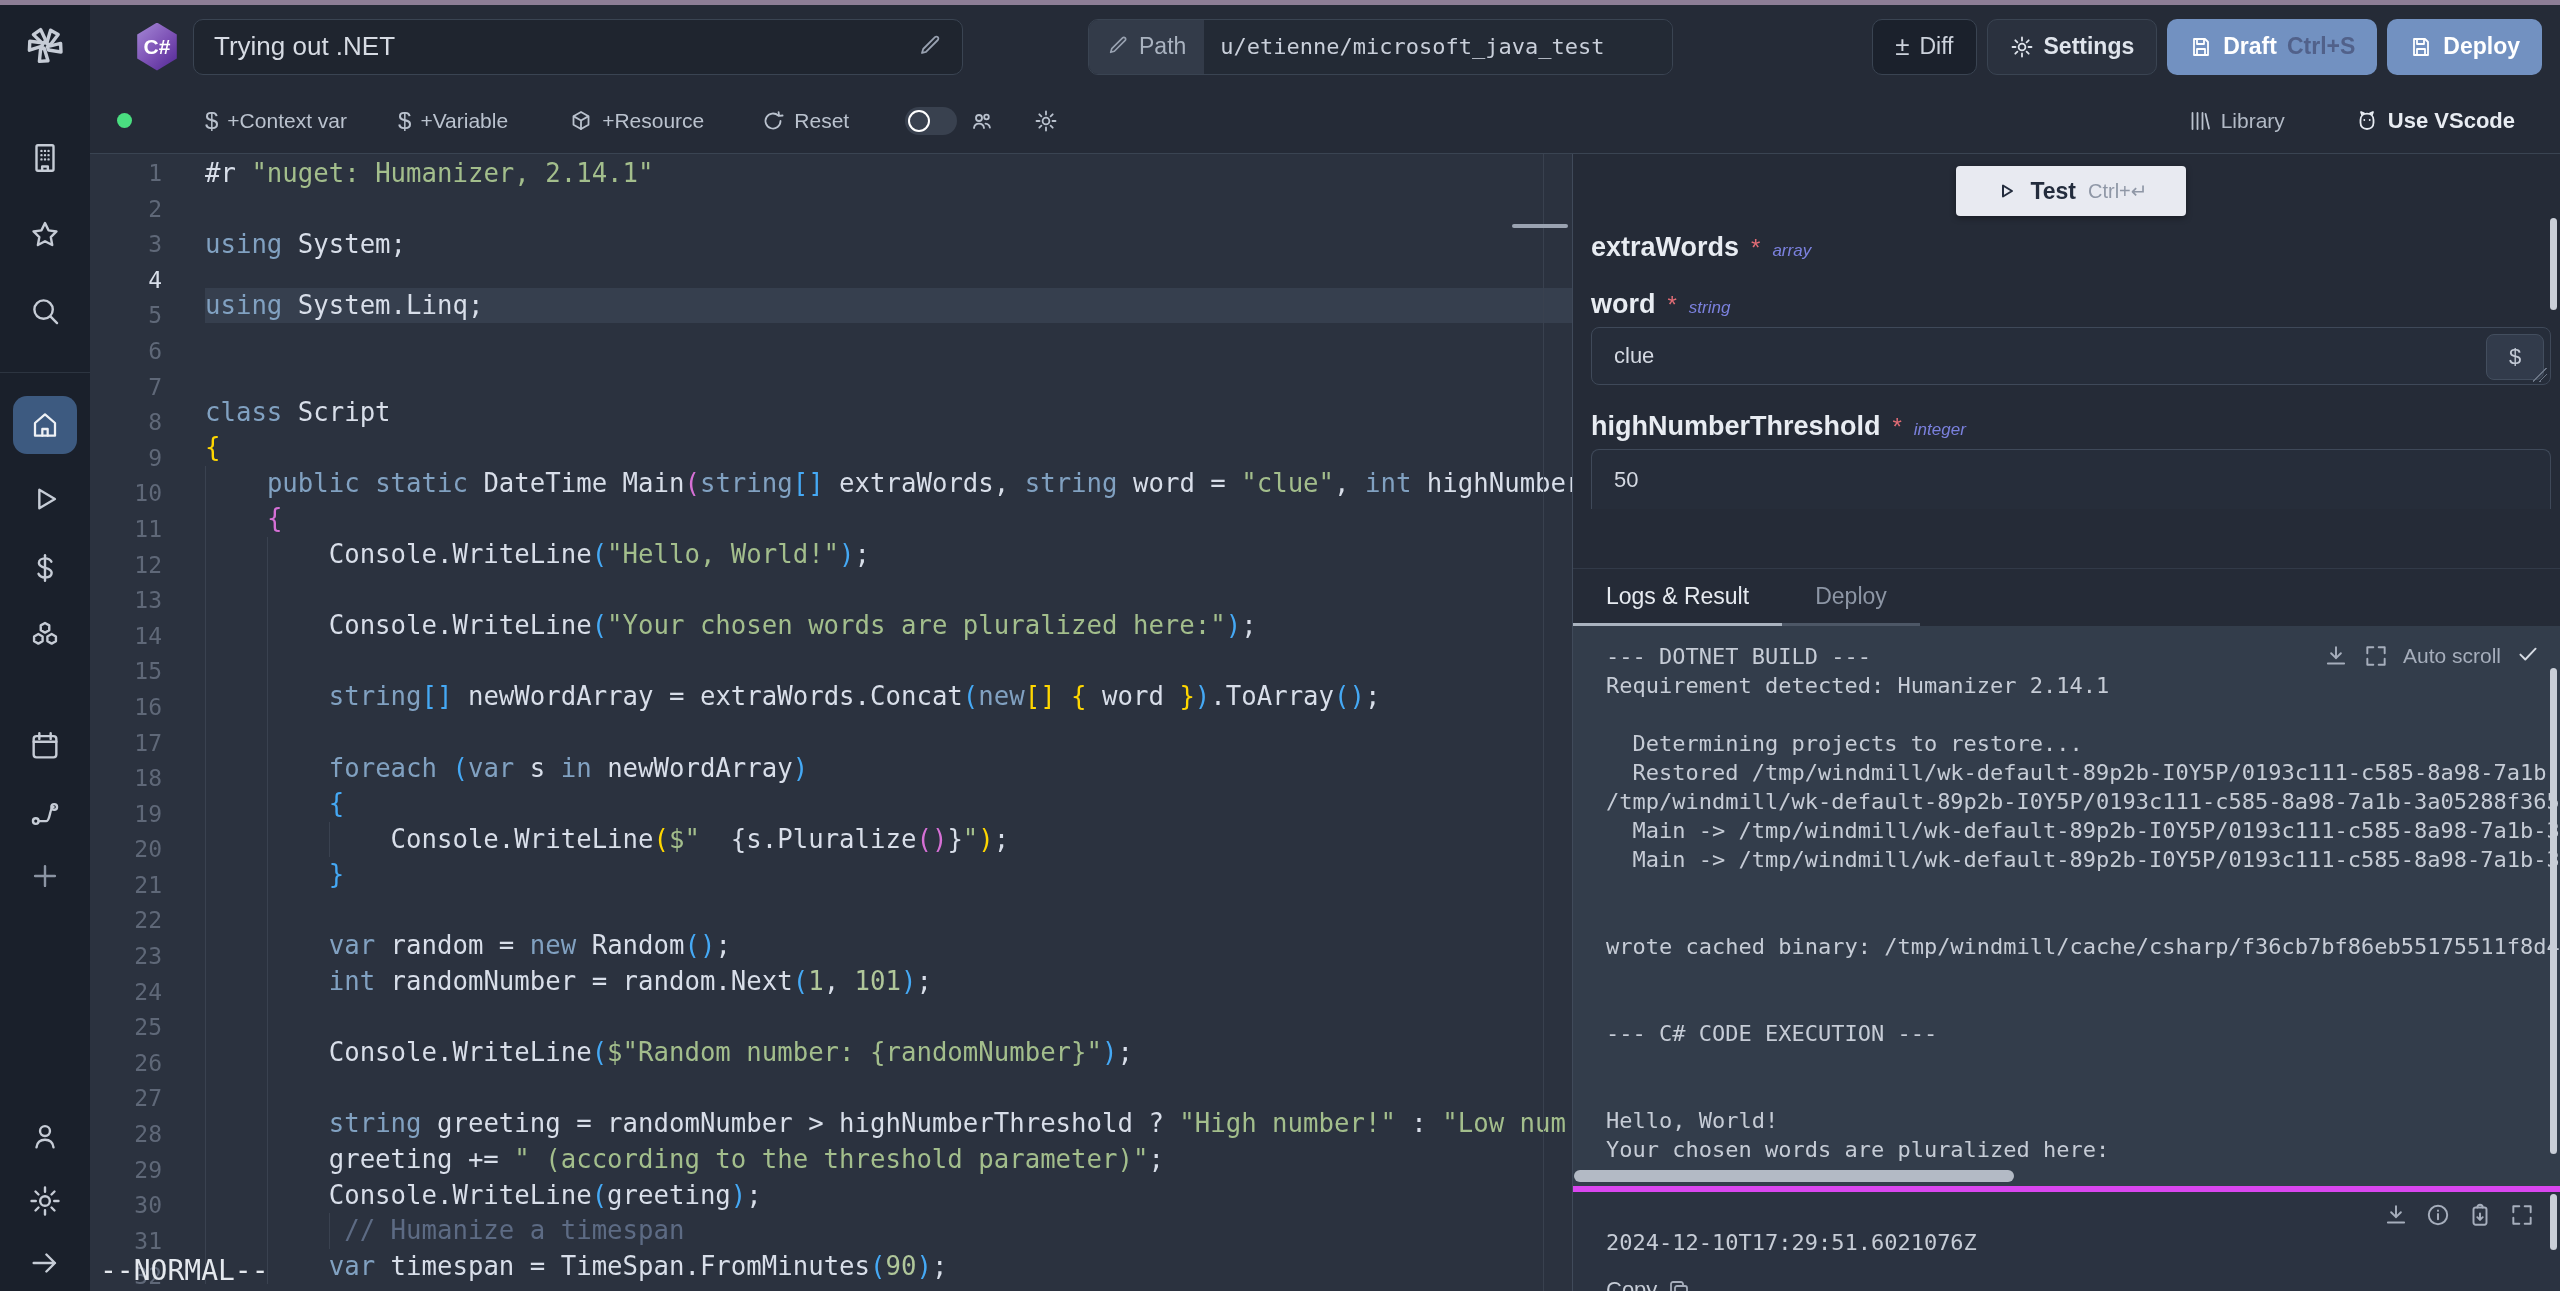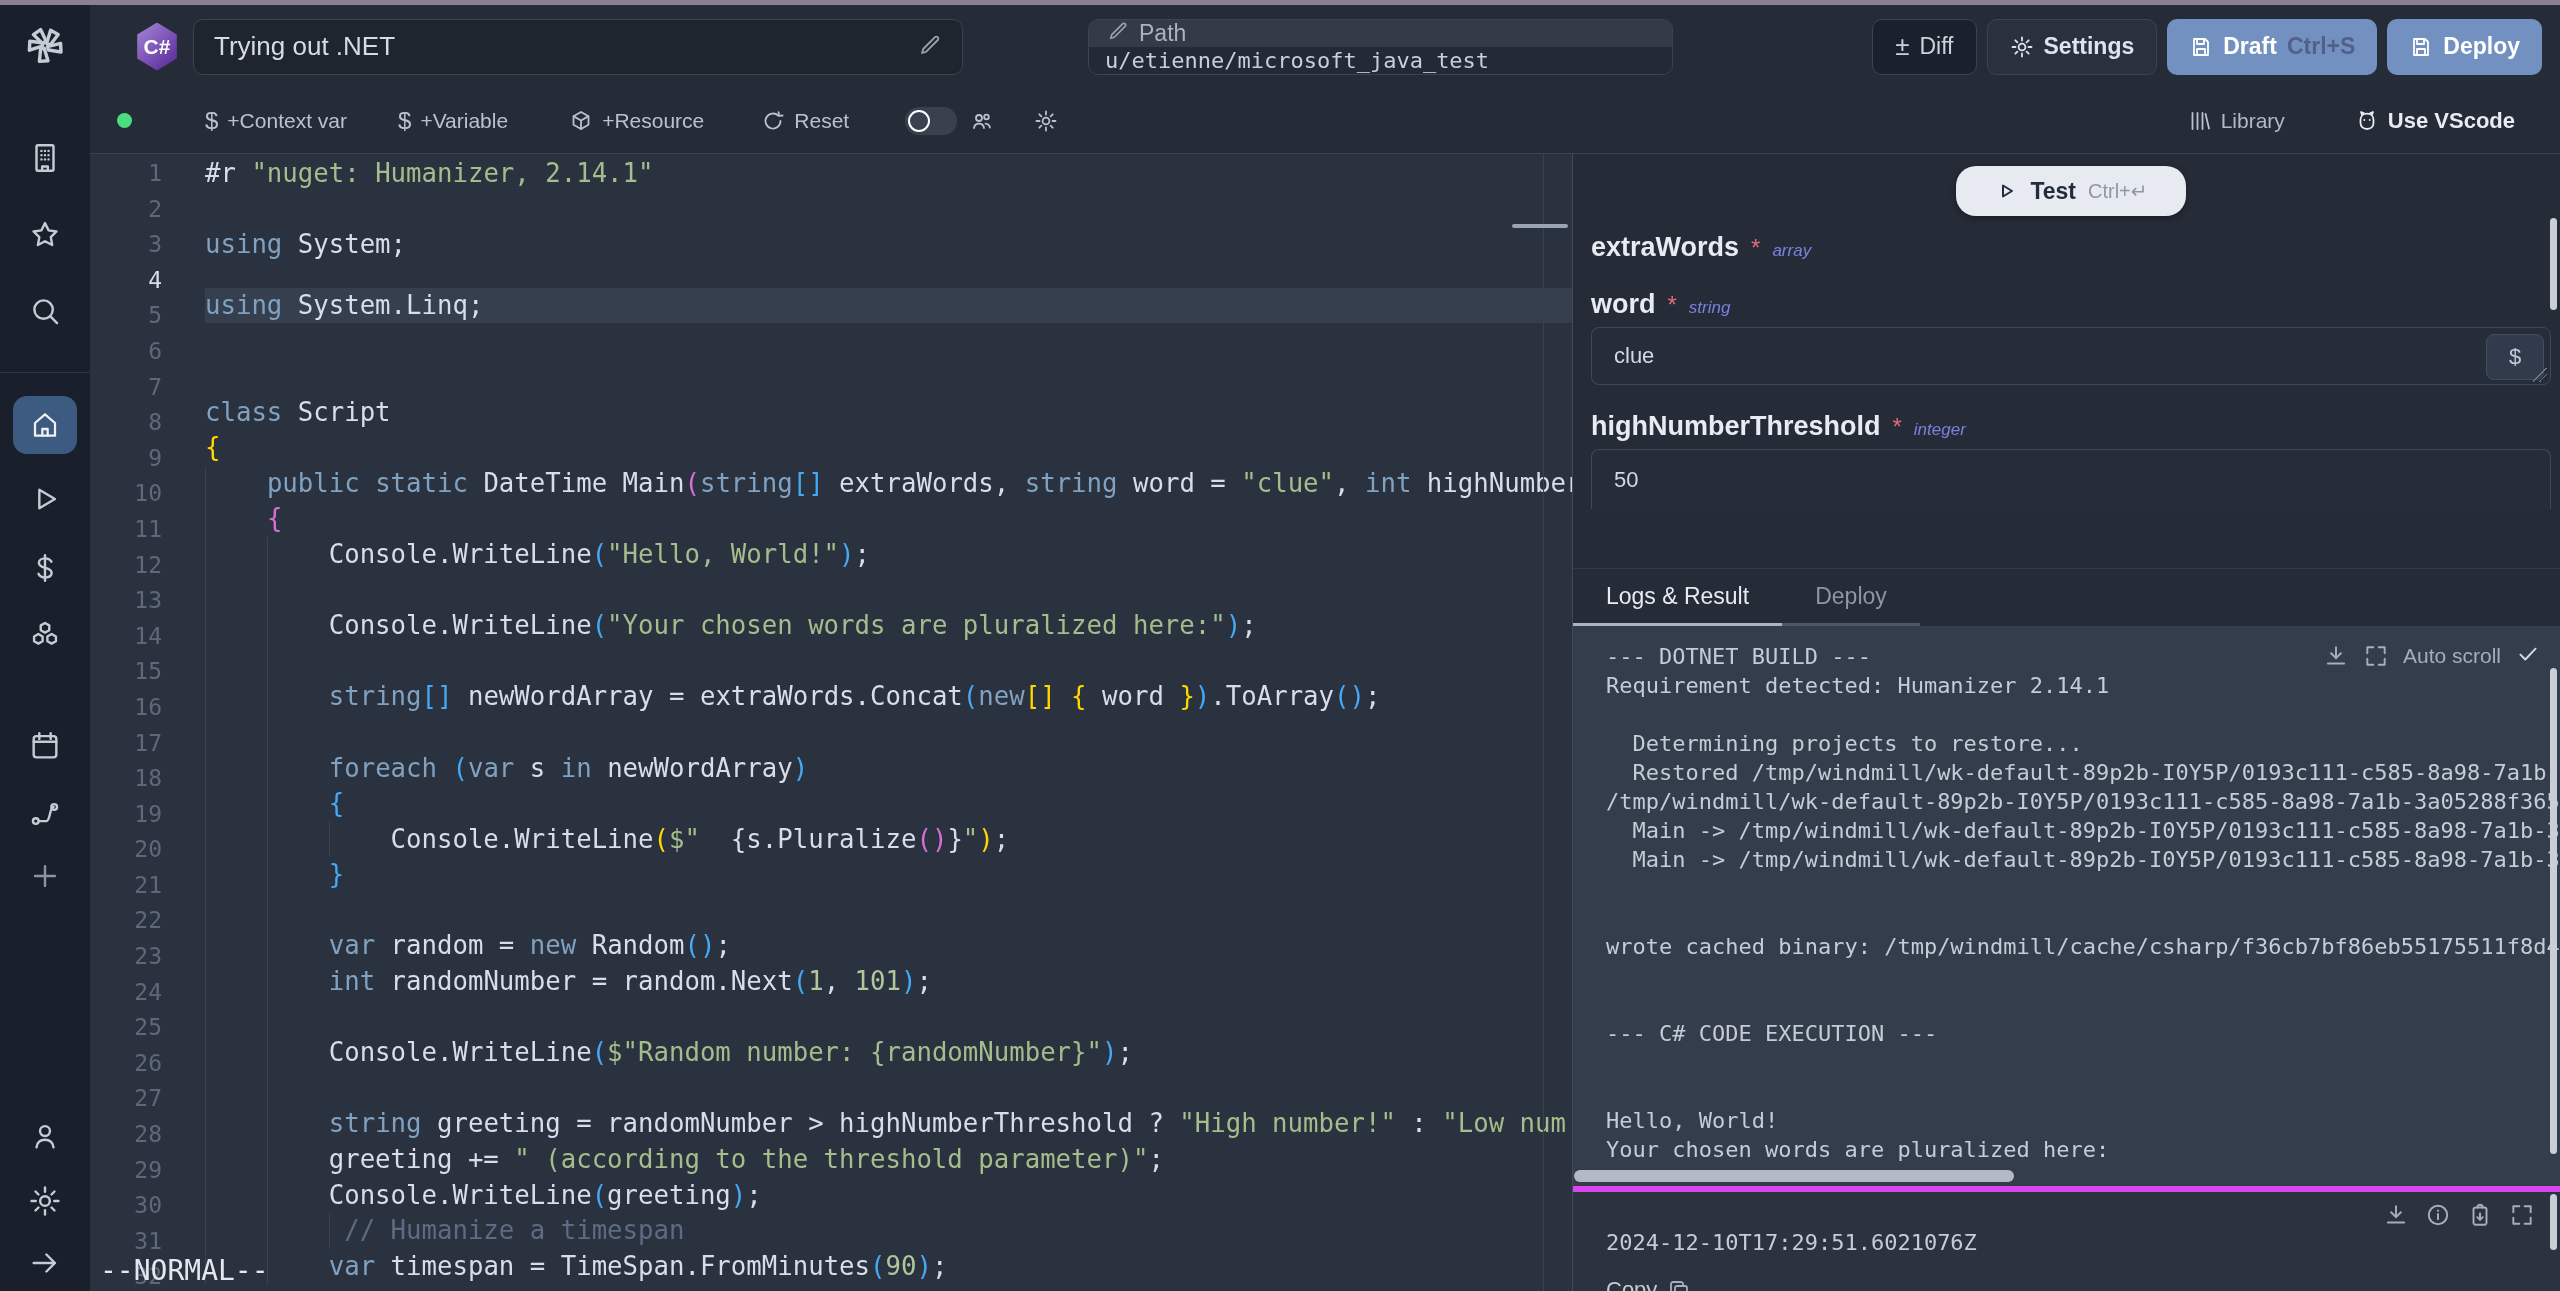--- a/index.html
+++ b/index.html
@@ -21,21 +21,21 @@
 
   
   .topbar { position:absolute; left:90px; top:5px; width:2470px; height:83px; background:#252b37; display:flex; align-items:center; }
   .csharp-logo { width:44px; height:48px; margin-left:45px; background:linear-gradient(135deg,#a78bd8 0%,#7b4fb4 55%,#4d2490 100%);
       clip-path:polygon(50% 0,95% 25%,95% 75%,50% 100%,5% 75%,5% 25%); display:flex; align-items:center; justify-content:center;
       color:#fff; font-weight:bold; font-size:21px; }
   .title-input { margin-left:14px; width:770px; height:56px; background:#1f252f; border:1px solid #3a4452; border-radius:10px;
       display:flex; align-items:center; padding:0 20px; }
   .title-input .txt { font-size:26px; color:#d6dbe3; flex:1; }
   .icon-btn svg, .mini-ic svg { stroke:#98a1b0; fill:none; stroke-width:1.8; stroke-linecap:round; stroke-linejoin:round; }
-  .path-box { margin-left:125px; width:585px; height:56px; border:1px solid #3a4452; border-radius:10px; display:flex; overflow:hidden;flex-direction:column; }
+  .path-box { margin-left:125px; width:585px; height:56px; border:1px solid #3a4452; border-radius:10px; display:flex; overflow:hidden; }
   .path-left { background:#333b49; display:flex; align-items:center; gap:10px; padding:0 18px; }
   .path-left .lbl { color:#aab3c0; font-size:23px; }
   .path-right { background:#232a35; flex:1; display:flex; align-items:center; padding-left:16px; }
   .path-right .val { font-family:"DejaVu Sans Mono", monospace; font-size:22px; color:#c9cfda; }
   .top-actions { margin-left:auto; margin-right:18px; display:flex; gap:10px; }
   .btn { height:56px; border-radius:10px; display:flex; align-items:center; gap:10px; padding:0 22px; font-size:23px; cursor:pointer; }
   .btn svg { width:24px; height:24px; stroke-width:1.8; fill:none; stroke-linecap:round; stroke-linejoin:round; }
   .btn-diff { background:#1b212c; border:1px solid #3a4452; color:#ccd2dc; }
   .btn-diff .pm { font-size:26px; color:#ccd2dc; }
   .btn-settings { background:#2a313e; border:1px solid #3a4452; color:#dfe4ec; font-weight:600; }
@@ -72,21 +72,21 @@
   .tk-c { color:#5d6b84; } .tk-n { color:#b0c79a; }
   .tk-b1 { color:#ffd700; } .tk-b2 { color:#d670d6; } .tk-b3 { color:#45a9f5; }
   .ruler { position:absolute; left:1453px; top:0; bottom:0; width:1px; background:#39414f; }
   .mini-dash { position:absolute; left:1422px; top:70px; width:56px; height:4px; background:#9aa3b1; border-radius:2px; }
   .vim { position:absolute; left:10px; bottom:4px; font-family:"DejaVu Sans Mono", monospace; font-size:28px; color:#e4e8ee; z-index:5; }
 
   
   .rightpanel { position:absolute; left:1572px; top:154px; width:988px; height:1137px; background:#252b37; border-left:1px solid #404a5a; }
   .form { position:absolute; left:0; top:0; width:988px; height:414px; overflow:hidden; padding:0 10px 0 18px; }
   .test-row { display:flex; justify-content:center; margin-top:12px; }
-  .test-btn { width:230px; height:50px; background:#e8eaf1; border-radius:20px; display:flex; align-items:center; justify-content:center; gap:12px;
+  .test-btn { width:230px; height:50px; background:#e8eaf1; border-radius:4px; display:flex; align-items:center; justify-content:center; gap:12px;
       box-shadow:0 2px 6px rgba(0,0,0,.35); cursor:pointer; }
   .test-btn svg { width:24px; height:24px; stroke:#232c3d; fill:none; stroke-width:2; stroke-linejoin:round; }
   .test-btn .t { font-size:23px; font-weight:700; color:#232c3d; }
   .test-btn .s { font-size:20px; color:#8f97a6; }
   .f-label { display:flex; align-items:baseline; gap:12px; }
   .f-name { font-size:27px; font-weight:700; color:#e8ecf2; }
   .f-star { color:#e06c75; font-size:24px; }
   .f-type { font-size:17px; font-style:italic; color:#7b81de; }
   .ml16 { margin-top:16px; } .ml24 { margin-top:26px; } .ml8 { margin-top:7px; }
   .arr-row { display:flex; justify-content:space-between; align-items:flex-start; margin-top:26px; }

